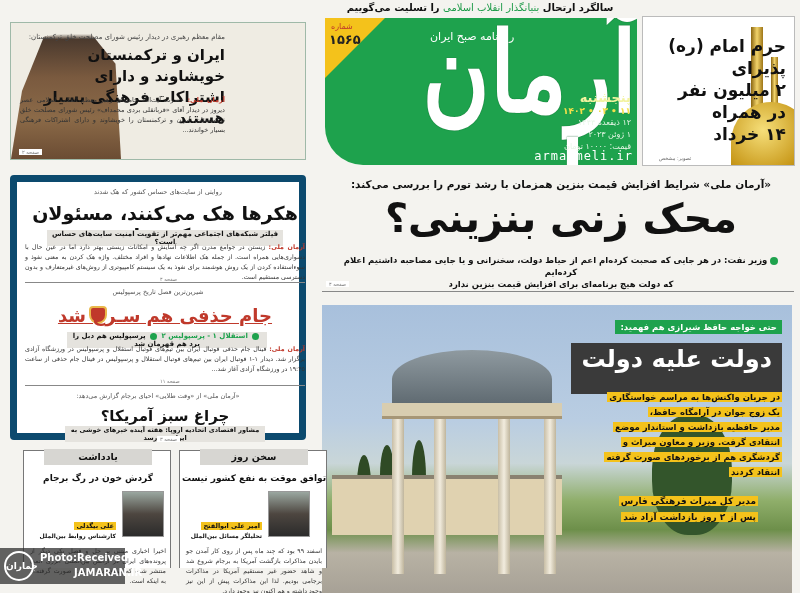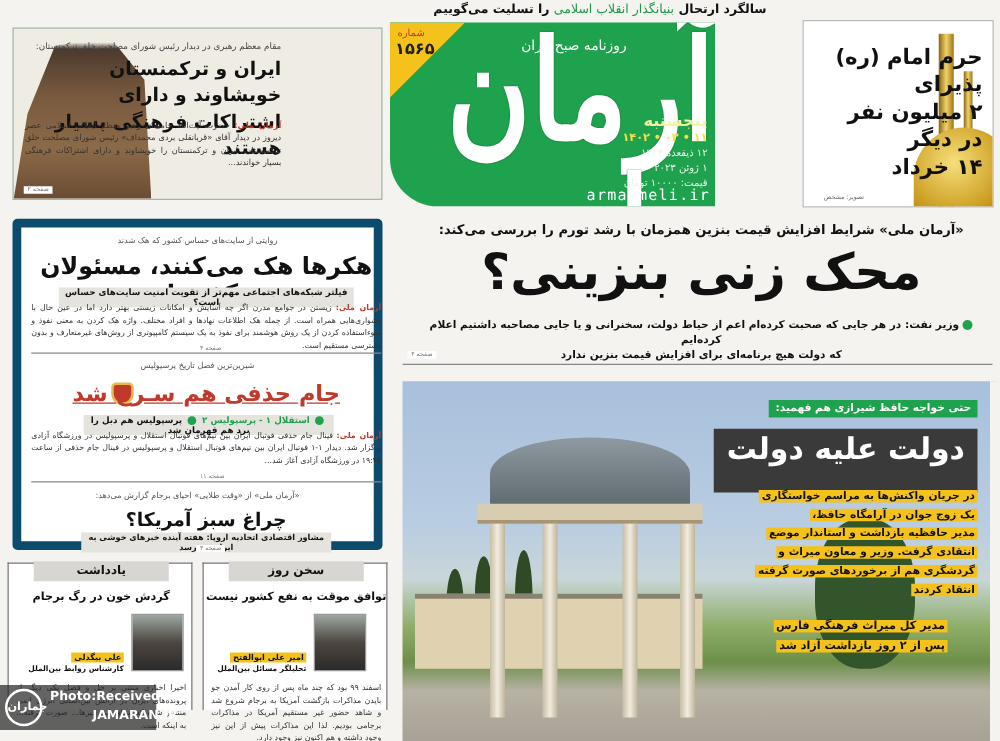--- a/index.html
+++ b/index.html
@@ -4,21 +4,21 @@
 <style>
   * { box-sizing: border-box; margin: 0; padding: 0; }
   html, body { width: 800px; height: 593px; overflow: hidden; background: #f4f3ef; }
   body { position: relative; font-family: "DejaVu Sans", sans-serif; direction: rtl; color: #111; }
 
   .abs { position: absolute; }
 
   
   .strip { left: 330px; top: 2px; width: 300px; height: 14px; font-size: 10px; font-weight: bold; text-align: center; white-space: nowrap; }
   .strip .hl { color: #1b9a47; font-weight: normal; }
-  .masthead { left: 312px; top: 18px; width: 260px; height: 147px; background: #1ea24d; border-radius: 0 0 0 38px; overflow: hidden; }
+  .masthead { left: 325px; top: 18px; width: 312px; height: 147px; background: #1ea24d; border-radius: 0 0 0 38px; overflow: hidden; }
   .issue-tri { left: 0; top: 0; width: 0; height: 0; border-top: 60px solid #f4c21b; border-right: 60px solid transparent; }
   .issue-lbl { left: 6px; top: 4px; font-size: 8px; color: #c0392b; direction: rtl; }
   .issue-num { left: 4px; top: 14px; font-size: 13px; font-weight: bold; color: #222; }
   .tagline { left: 105px; top: 12px; font-size: 11px; color: #fff; }
   .logo { left: 20px; top: 18px; font-family: "DejaVu Serif", serif; font-size: 92px; font-weight: bold; color: #fff; line-height: 1; letter-spacing: -4px; transform: scaleY(1.2); text-shadow: 0 0 1px #0a5a25; }
   .dateblock { right: 6px; top: 72px; text-align: right; color: #fff; }
   .dateblock .day { font-size: 13px; font-weight: bold; color: #f3f3a0; }
   .dateblock .ln { font-size: 8px; line-height: 12px; color: #e8f7e8; }
   .dateblock .ln.y { color: #f4e04a; font-weight: bold; font-size: 9px; }
   .site { right: 4px; bottom: 2px; font-size: 12px; color: #fff; letter-spacing: 1px; font-family: "DejaVu Sans Mono", monospace; direction: ltr; }
@@ -71,21 +71,21 @@
   .body6 { font-size: 6.3px; line-height: 10px; color: #333; text-align: justify; }
   .cup-title { left: 0; top: 123px; width: 296px; text-align: center; font-size: 18px; font-weight: 900; color: #c0392b; text-decoration: underline; }
   .cup-logo { left: 72px; top: 124px; width: 18px; height: 18px; border-radius: 4px 4px 50% 50%; background: #c0392b; border: 2px solid #e9b84a; }
   .score { left: 50px; top: 150px; width: 200px; font-size: 7px; font-weight: bold; background: #e5e3de; text-align: center; }
   .score .g { color: #1ea24d; }
   .dot-g { display: inline-block; width: 7px; height: 7px; border-radius: 50%; background: #1ea24d; vertical-align: middle; margin: 0 2px; }
   .usa-title { left: 0; top: 225px; width: 296px; text-align: center; font-size: 15px; font-weight: 900; }
   .usa-sub { left: 48px; top: 244px; width: 200px; text-align: center; font-size: 6.5px; font-weight: bold; background: #e5e3de; }
 
   
-  .op { top: 450px; width: 148px; height: 118px; border: 1px solid #777; border-bottom: none; background: #fff; }
+  .op { top: 450px; width: 148px; height: 118px; border: 1px solid #777; border-bottom: none; background: #fff; margin-left: 17px; }
   .op-hdr { top: -2px; left: 20px; width: 108px; height: 16px; background: #d7d6d2; font-size: 9.5px; font-weight: bold; text-align: center; line-height: 16px; }
   .op-title { top: 22px; left: 0; width: 148px; text-align: center; font-size: 9px; font-weight: 900; }
   .op-photo { top: 40px; width: 42px; height: 46px; background: linear-gradient(180deg,#9aa7a0,#4d4640 50%, #2b2b2b); border: 1px solid #999; }
   .op-name { font-size: 6.5px; font-weight: bold; background: #f4c21b; padding: 0 2px; }
   .op-role { font-size: 6px; font-weight: bold; }
   .op-body { top: 95px; left: 6px; width: 136px; }
 
   
   .wm { left: 0; top: 548px; width: 125px; height: 36px; background: rgba(40,40,40,.72); color: #fff; direction: ltr; }
   .wm-logo { left: 4px; top: 3px; width: 30px; height: 30px; border-radius: 50%; border: 2px solid #fff; font-size: 9px; line-height: 26px; text-align: center; font-weight: bold; }
@@ -118,21 +118,21 @@
 </div>
 
 <div class="abs shrine">
   <div class="abs minaret"></div>
   <div class="abs minaret2"></div>
   <div class="abs dome"></div>
   <div class="abs shrine-h">
     <div>حرم امام (ره)</div>
     <div>پذیرای</div>
     <div>۲ میلیون نفر</div>
-    <div>در دیگر</div>
+    <div>در همراه</div>
     <div>۱۴ خرداد</div>
   </div>
   <div class="abs credit">تصویر: مشخص</div>
 </div>
 
 <div class="abs leader-box">
   <div class="abs leader-photo"></div>
   <div class="abs leader-kicker">مقام معظم رهبری در دیدار رئیس شورای مصلحت خلق ترکمنستان:</div>
   <div class="abs leader-title">ایران و ترکمنستان خویشاوند و دارای اشتراکات فرهنگی بسیار هستند</div>
   <div class="abs leader-body">

